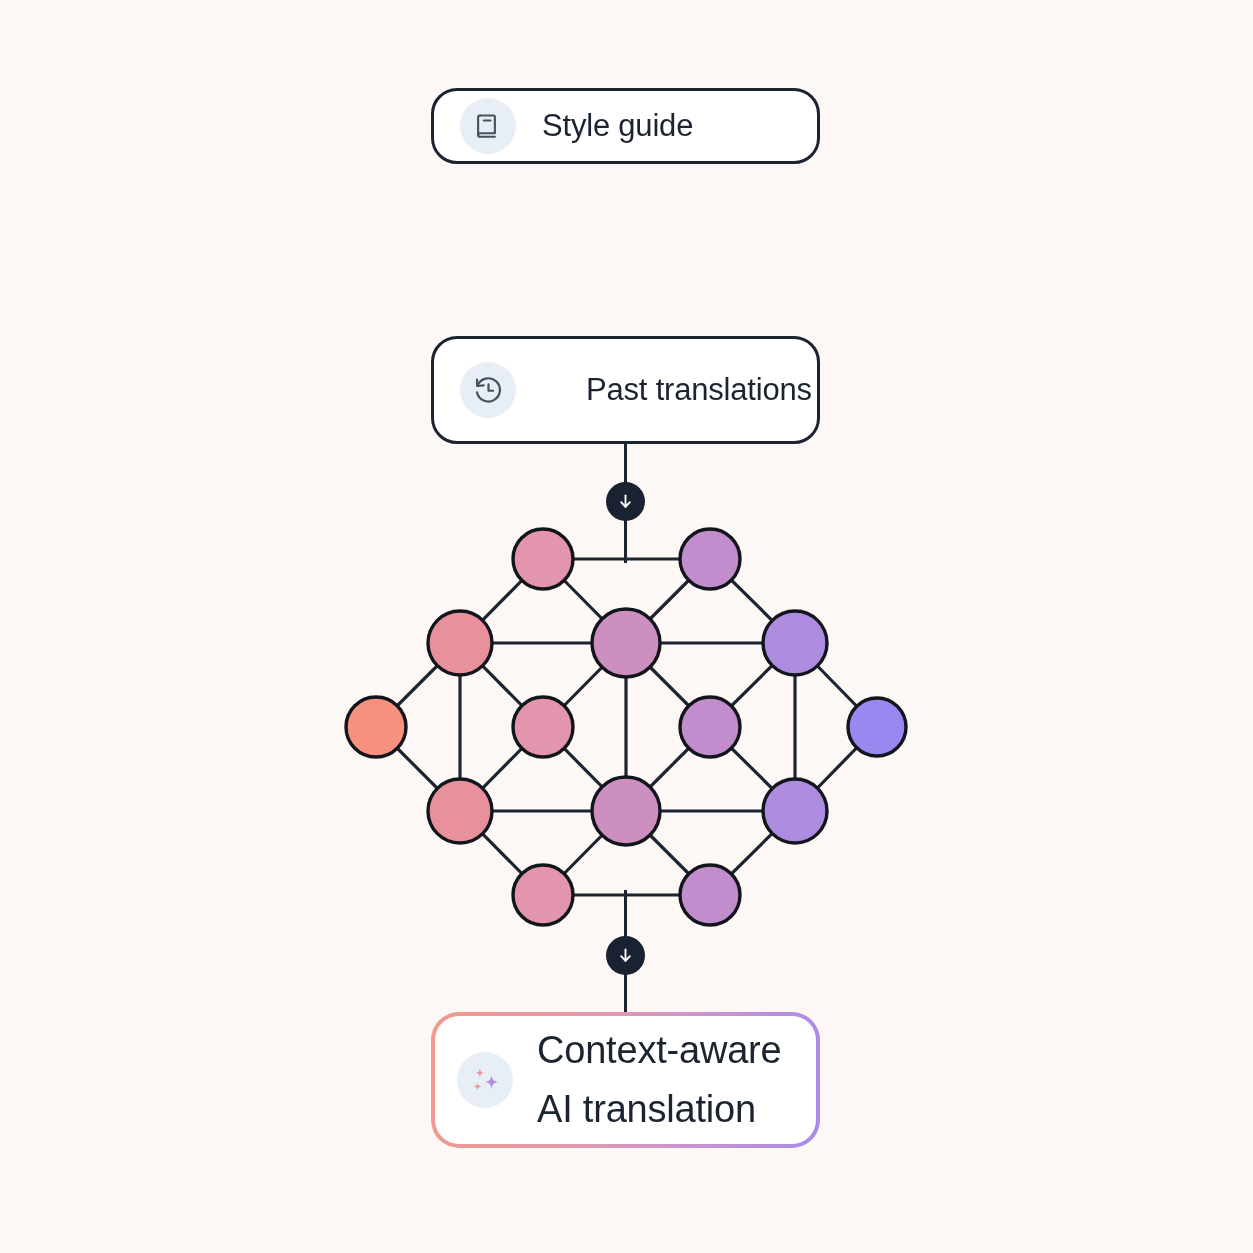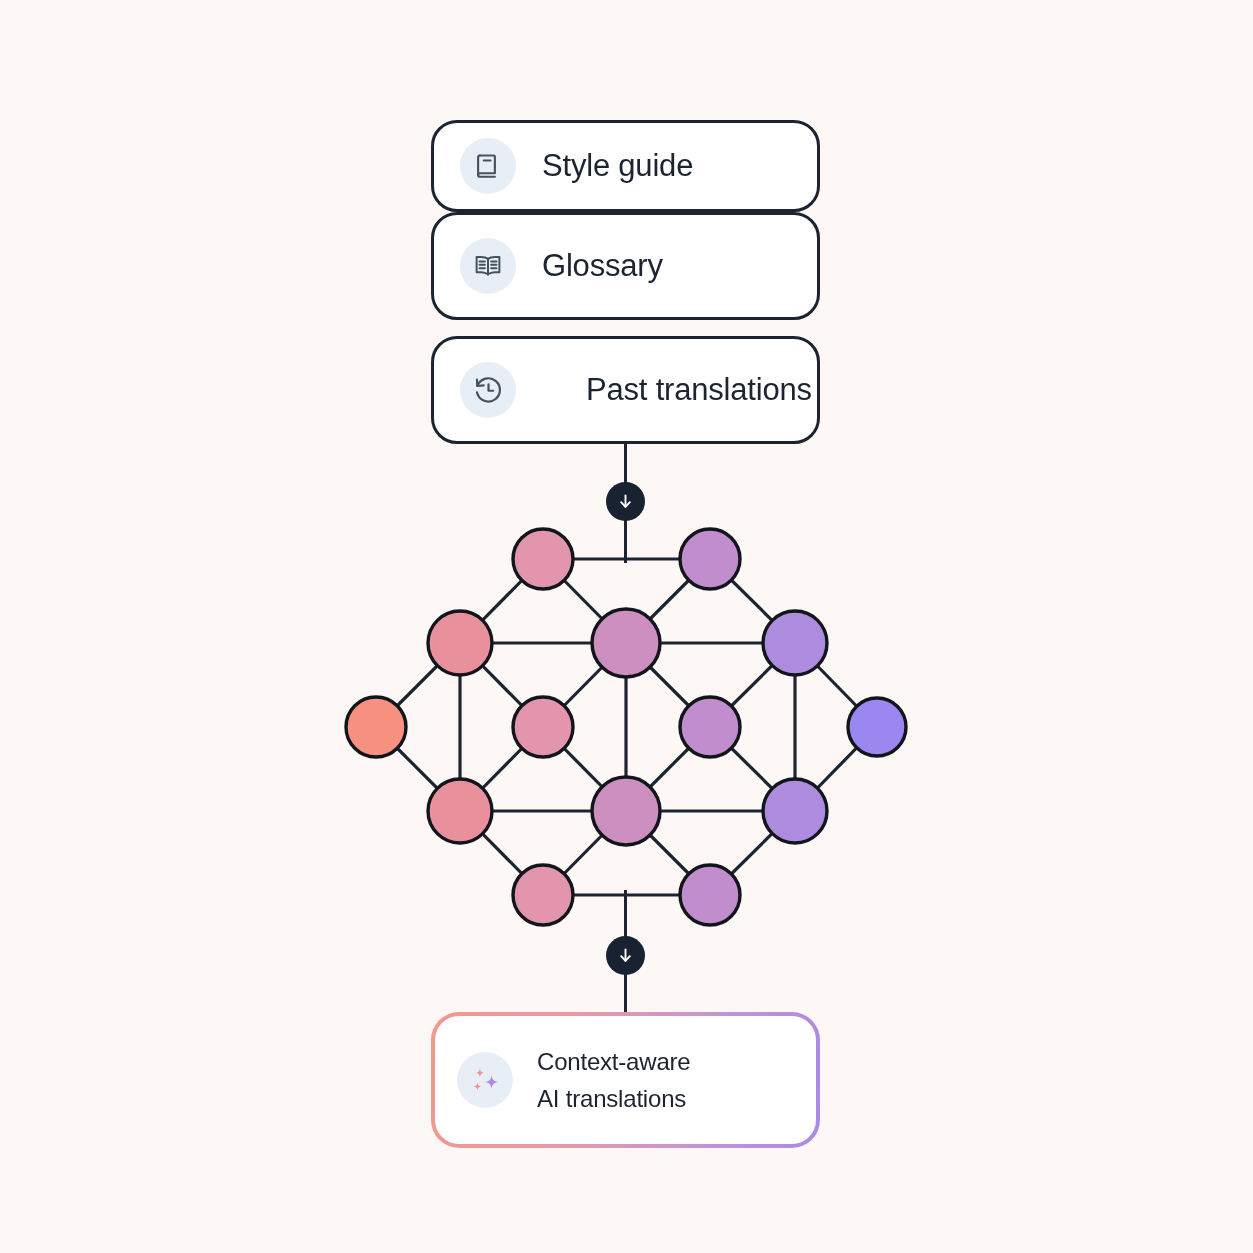--- a/index.html
+++ b/index.html
@@ -38,21 +38,21 @@
     left: 431px;
     width: 389px;
     box-sizing: border-box;
     background: #ffffff;
     border: 3px solid #1b2430;
     border-radius: 26px;
     display: flex;
     align-items: center;
     z-index: 3;
   }
-  .card-style    { top: 88px;  height: 92px; margin-top: 32px; }
+  .card-style    { top: 88px;  height: 76px; }
   .card-glossary { top: 212px; height: 108px; }
   .card-past     { top: 336px; height: 108px; gap: 44px; }
 
   .icon-bubble {
     width: 56px;
     height: 56px;
     margin-left: 26px;
     border-radius: 50%;
     background: #e7eef5;
     flex: 0 0 auto;
@@ -87,21 +87,21 @@
     height: 100%;
     box-sizing: border-box;
     background: #ffffff;
     border-radius: 24px;
     display: flex;
     align-items: center;
   }
   .card-ai .icon-bubble { margin-left: 22px; }
   .ai-label {
     margin-left: 24px;
-    font-size: 24px;
+    font-size: 38px;
     font-weight: 500;
     line-height: 1.55;
     letter-spacing: -0.2px;
     color: #1b2430;
     white-space: nowrap;
   }
 
   
   .arrow-badge {
     position: absolute;
@@ -191,32 +191,20 @@
     <span class="icon-bubble">
       <svg width="30" height="30" viewBox="0 0 24 24" fill="none" stroke="#44525e" stroke-width="1.7" stroke-linecap="round" stroke-linejoin="round">
         <path d="M5.5 3.6h11a1 1 0 0 1 1 1v13.2h-12a1.4 1.4 0 0 0 0 2.8h12"></path>
         <path d="M5.5 3.6a1.4 1.4 0 0 0-1.4 1.4v14.2"></path>
         <path d="M8.6 7.6h5.4"></path>
       </svg>
     </span>
     <span class="card-label">Style guide</span>
   </div>
 
-  <div class="card card-glossary">
-    <span class="icon-bubble">
-      <svg width="30" height="30" viewBox="0 0 24 24" fill="none" stroke="#44525e" stroke-width="1.6" stroke-linecap="round" stroke-linejoin="round">
-        <path d="M12 6.3v12.4"></path>
-        <path d="M12 6.3C10.6 5.2 8.9 4.8 6.6 4.8H2.9v12.1h3.7c2.3 0 4 .5 5.4 1.8"></path>
-        <path d="M12 6.3c1.4-1.1 3.1-1.5 5.4-1.5h3.7v12.1h-3.7c-2.3 0-4 .5-5.4 1.8"></path>
-        <path d="M5.2 8.3h4.3M5.2 11h4.3M5.2 13.7h4.3"></path>
-        <path d="M14.5 8.3h4.3M14.5 11h4.3M14.5 13.7h4.3"></path>
-      </svg>
-    </span>
-    <span class="card-label">Glossary</span>
-  </div>
 
   <div class="card card-past">
     <span class="icon-bubble">
       <svg width="31" height="31" viewBox="0 0 24 24" fill="none" stroke="#44525e" stroke-width="1.7" stroke-linecap="round" stroke-linejoin="round">
         <path d="M3.5 8.2A9 9 0 1 1 3.05 13.4"></path>
         <polyline points="3.1,3.5 3.3,8.5 8.3,8.0"></polyline>
         <polyline points="12,7.3 12,12.2 15.6,12.2"></polyline>
       </svg>
     </span>
     <span class="card-label">Past translations</span>
@@ -250,18 +238,18 @@
               <stop offset="100%" stop-color="#e68fa4"></stop>
             </linearGradient>
           </defs>
           <path d="M31.5 18.5c.9 5.4 2.4 6.9 7.8 7.8-5.4.9-6.9 2.4-7.8 7.8-.9-5.4-2.4-6.9-7.8-7.8 5.4-.9 6.9-2.4 7.8-7.8z" fill="url(#sparkGradBig)"></path>
           <path d="M18.2 10.5c.6 3.7 1.6 4.7 5.3 5.3-3.7.6-4.7 1.6-5.3 5.3-.6-3.7-1.6-4.7-5.3-5.3 3.7-.6 4.7-1.6 5.3-5.3z" fill="url(#sparkGradSm)"></path>
           <path d="M15.4 26.8c.5 3.1 1.4 4 4.5 4.5-3.1.5-4 1.4-4.5 4.5-.5-3.1-1.4-4-4.5-4.5 3.1-.5 4-1.4 4.5-4.5z" fill="url(#sparkGradSm)"></path>
         </svg>
       </span>
       <span class="ai-label">
         <span>Context-aware</span><br>
-        <span>AI translations</span>
+        <span>AI translation</span>
       </span>
     </div>
   </div>
 
 </div>
 
 </body></html>

